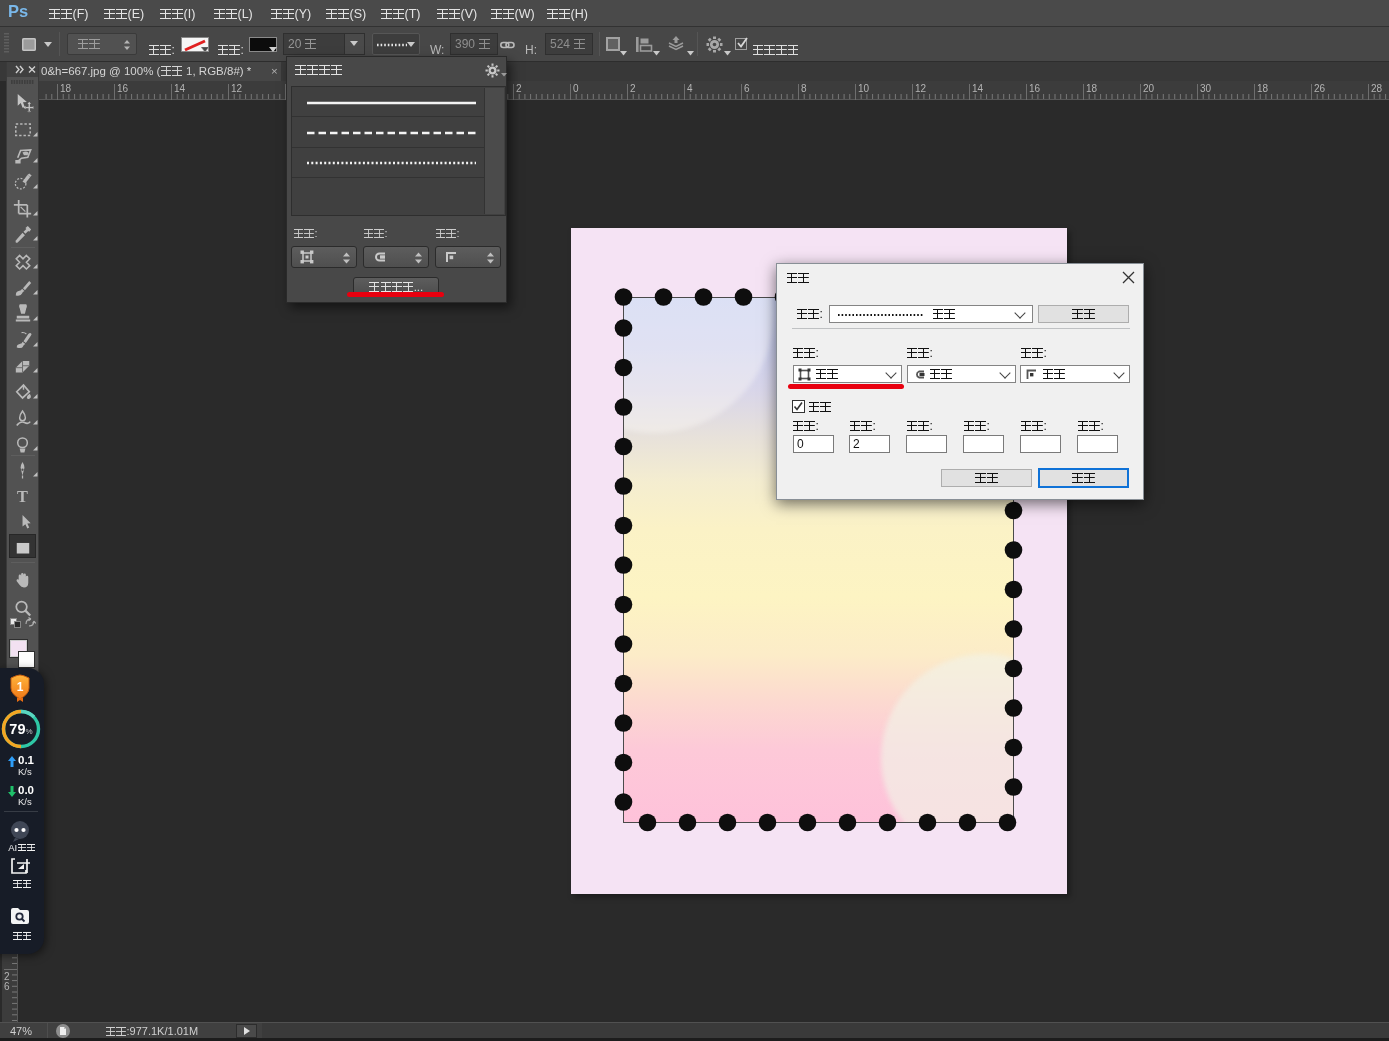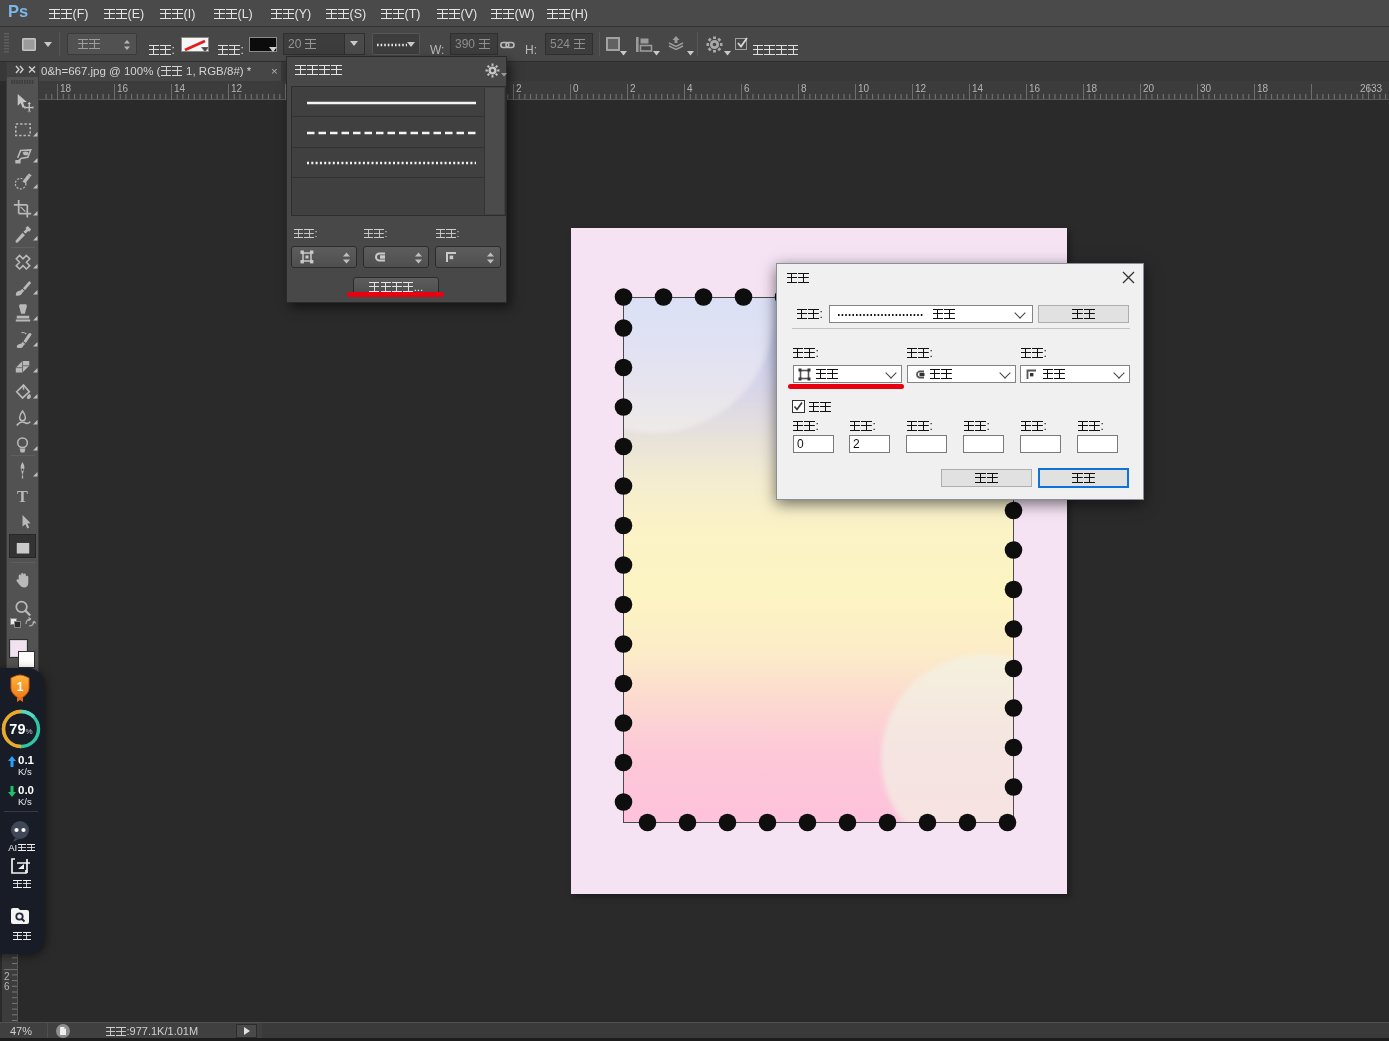--- a/index.html
+++ b/index.html
@@ -255,22 +255,22 @@
 <span class="rnum" style="left:727px;top:2px">6</span>
 <span class="rnum" style="left:784px;top:2px">8</span>
 <span class="rnum" style="left:841px;top:2px">10</span>
 <span class="rnum" style="left:898px;top:2px">12</span>
 <span class="rnum" style="left:955px;top:2px">14</span>
 <span class="rnum" style="left:1012px;top:2px">16</span>
 <span class="rnum" style="left:1069px;top:2px">18</span>
 <span class="rnum" style="left:1126px;top:2px">20</span>
 <span class="rnum" style="left:1183px;top:2px">30</span>
 <span class="rnum" style="left:1240px;top:2px">18</span>
-<span class="rnum" style="left:1343px;top:2px">26</span>
-<span class="rnum" style="left:1354px;top:2px">33</span>
+<span class="rnum" style="left:1297px;top:2px">26</span>
+<span class="rnum" style="left:1354px;top:2px">28</span>
 <svg width="1372" height="19" style="position:absolute;left:0;top:13px">
       <g fill="#787878">
         <rect x="28.6" y="0" width="1" height="5"></rect>
         <rect x="34.3" y="0" width="1" height="5"></rect>
         <rect x="45.7" y="0" width="1" height="5"></rect>
         <rect x="51.4" y="0" width="1" height="5"></rect>
         <rect x="57.1" y="0" width="1" height="5"></rect>
         <rect x="62.8" y="0" width="1" height="5"></rect>
         <rect x="68.5" y="0" width="1" height="5"></rect>
         <rect x="74.2" y="0" width="1" height="5"></rect>

